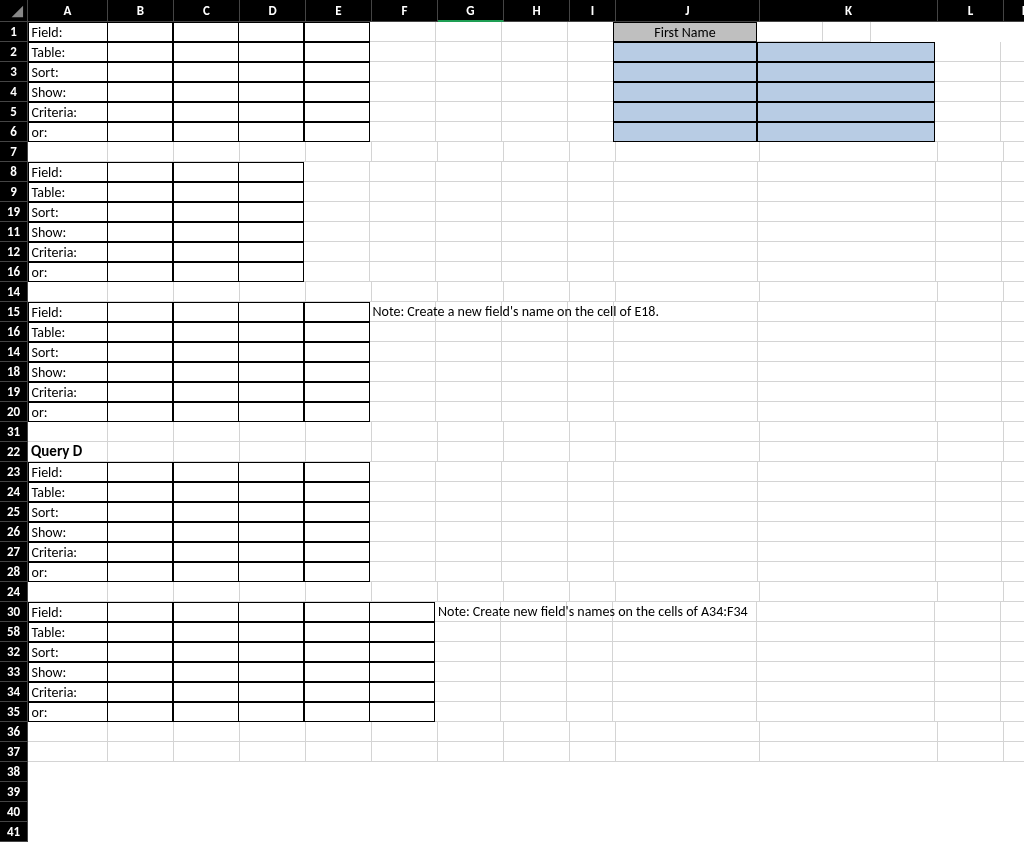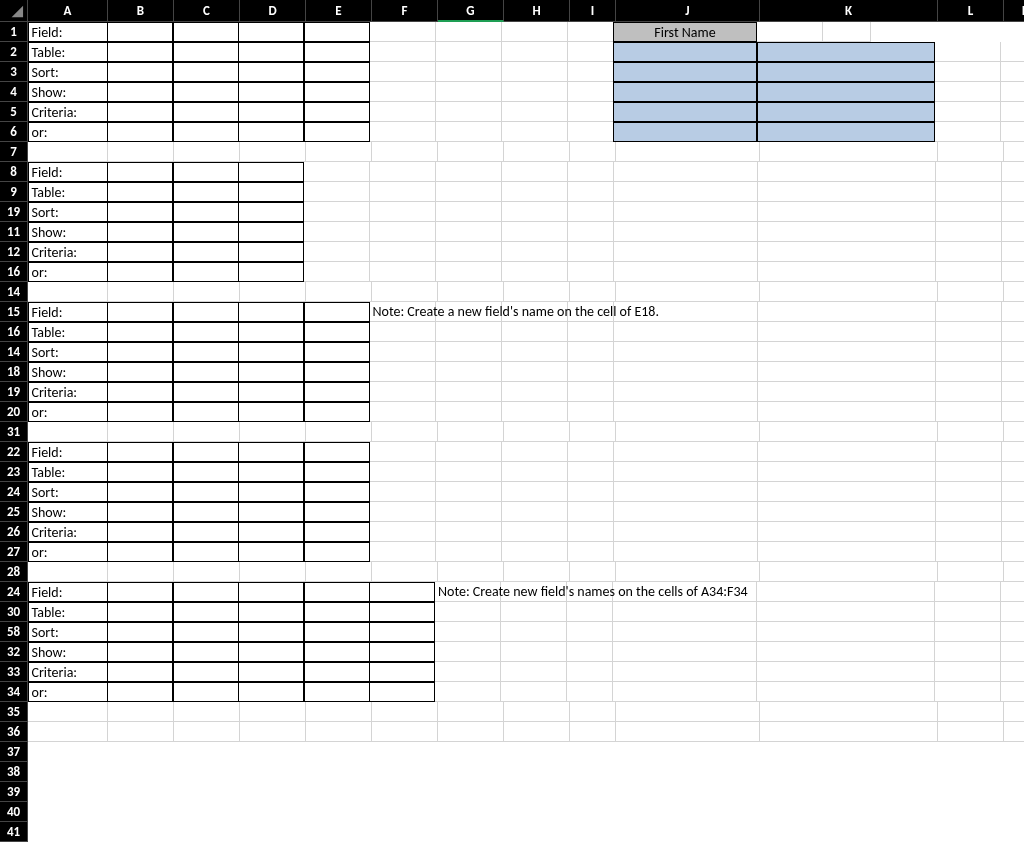--- a/index.html
+++ b/index.html
@@ -424,20 +424,35 @@
         <div class="cell" style="width: 66px;"></div>
         <div class="cell" style="width: 66px;"></div>
         <div class="cell" style="width: 66px;"></div>
         <div class="cell" style="width: 46px;"></div>
         <div class="cell" style="width: 144px;"></div>
         <div class="cell" style="width: 178px;"></div>
         <div class="cell" style="width: 66px;"></div>
         <div class="cell" style="width: 48px;"></div>
       </div>
       <div class="row">
+        <div class="cell bold" style="width: 80px;">Query D</div>
+        <div class="cell" style="width: 66px;"></div>
+        <div class="cell" style="width: 66px;"></div>
+        <div class="cell" style="width: 66px;"></div>
+        <div class="cell" style="width: 66px;"></div>
+        <div class="cell" style="width: 66px;"></div>
+        <div class="cell" style="width: 66px;"></div>
+        <div class="cell" style="width: 66px;"></div>
+        <div class="cell" style="width: 46px;"></div>
+        <div class="cell" style="width: 144px;"></div>
+        <div class="cell" style="width: 178px;"></div>
+        <div class="cell" style="width: 66px;"></div>
+        <div class="cell" style="width: 48px;"></div>
+      </div>
+      <div class="row">
         <div class="cell thick-border" style="width: 80px;">Field:</div>
         <div class="cell thick-border" style="width: 66px;"></div>
         <div class="cell thick-border" style="width: 66px;"></div>
         <div class="cell thick-border" style="width: 66px;"></div>
         <div class="cell thick-border" style="width: 66px;"></div>
         <div class="cell" style="width: 66px;"></div>
         <div class="cell" style="width: 66px;"></div>
         <div class="cell" style="width: 66px;"></div>
         <div class="cell" style="width: 46px;"></div>
         <div class="cell" style="width: 144px;"></div>

